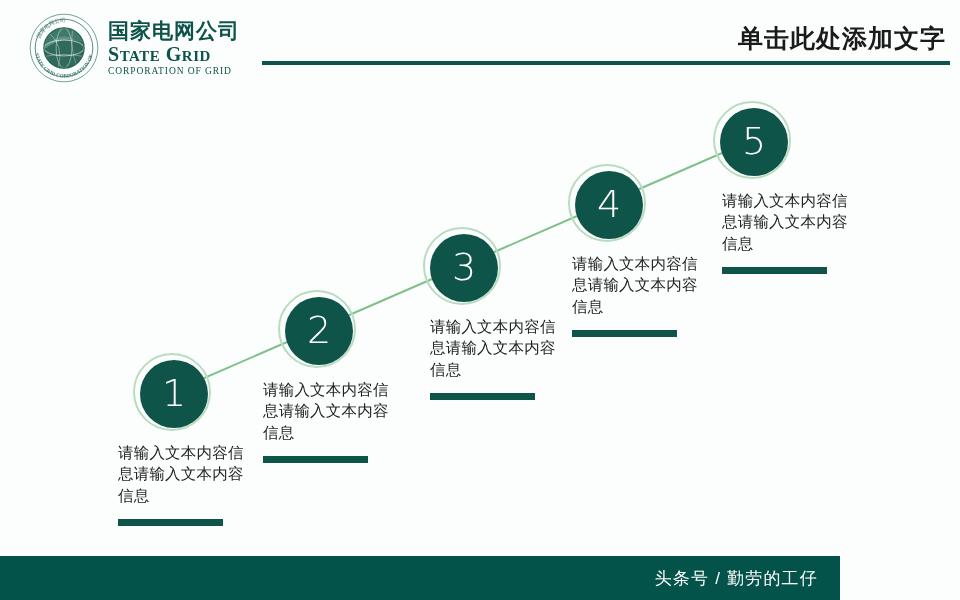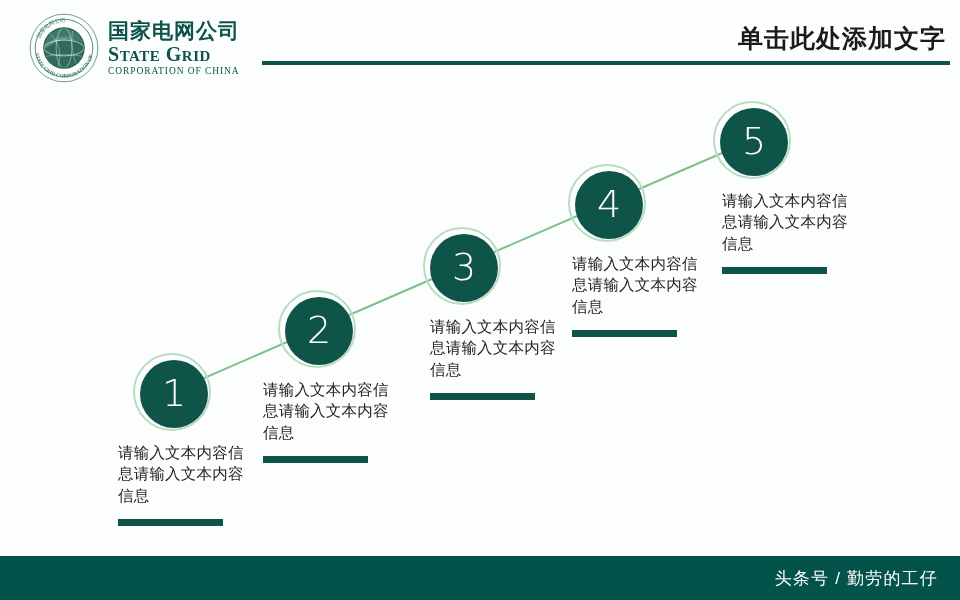--- a/index.html
+++ b/index.html
@@ -161,21 +161,21 @@
     width: 105px;
     height: 7px;
     background: #0f5449;
   }
 
   
   .footer {
     position: absolute;
     left: 0;
     top: 556px;
-    width: 960px;
+    width: 840px;
     height: 44px;
     background: #04534a;
   }
   .footer-text {
     position: absolute;
     right: 22px;
     top: 11px;
     color: #ffffff;
     font-size: 17px;
     letter-spacing: 1.2px;
@@ -215,21 +215,21 @@
         <path id="arcBottom" d="M 9 50 A 41 41 0 0 0 91 50" fill="none"></path>
         <path id="arcTop" d="M 14 50 A 36 36 0 0 1 86 50" fill="none"></path>
         <g fill="#3f7a6c" font-family="'Liberation Sans',sans-serif" font-size="7.5">
           <text><textPath href="#arcTop" startOffset="12%">国家电网公司</textPath></text>
         </g>
       </svg>
 
       <div class="logo-text">
         <div class="logo-cn">国家电网公司</div>
         <div class="logo-en"><span>S</span><span class="small-caps">TATE</span>&nbsp;<span>G</span><span class="small-caps">RID</span></div>
-        <div class="logo-sub">CORPORATION OF CHINA</div>
+        <div class="logo-sub">CORPORATION OF GRID</div>
       </div>
     </div>
 
     <div class="header-title">单击此处添加文字</div>
     <div class="header-rule"></div>
   </div>
 
   <div class="diagram">
     <svg class="connector-svg">
       <polyline id="connector-path" fill="none" stroke="#7fc08a" stroke-width="2" points="172,392 317,329 462,266 607,203 752,140"></polyline>

